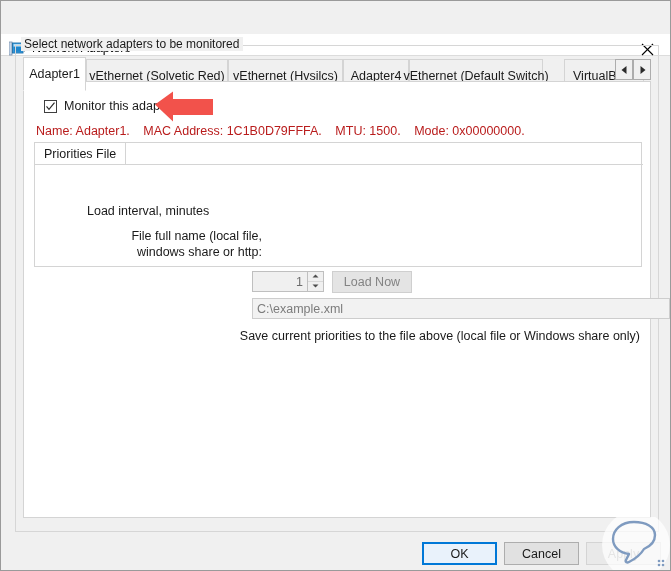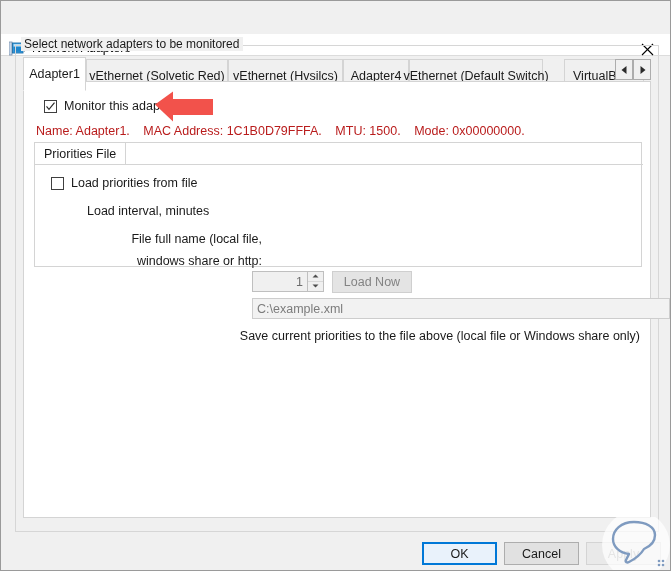--- a/index.html
+++ b/index.html
@@ -172,21 +172,21 @@
   }
   #loadprio-row { left: 16px; top: 33px; }
 
   .field-label {
     position: absolute;
     font-size: 12.5px;
     color: #1a1a1a;
     text-align: right;
   }
   #interval-label { left: 52px; top: 61px; white-space: nowrap; }
-  #file-label { left: 52px; top: 85px; width: 175px; line-height: 22px; }
+  #file-label { left: 52px; top: 85px; width: 175px; line-height: 16px; }
 
   
   #spinner {
     position: absolute;
     left: 228px; top: 189px;
     width: 72px; height: 21px;
     background: #f0f0f0;
     border: 1px solid #bfbfbf;
     display: flex; align-items: stretch;
   }
@@ -361,24 +361,20 @@
       <span>MTU: 1500.</span>
       <span>Mode: 0x00000000.</span>
     </div>
 
     <div id="prio-panel">
       <div id="prio-tabline"></div>
       <div id="prio-tab">
         <span>Priorities File</span>
       </div>
 
-      <div class="cb-row" id="loadprio-row">
-        <span class="cb-box"></span>
-        <span class="cb-label">Load priorities from file</span>
-      </div>
 
       <div class="field-label" id="interval-label">Load interval, minutes</div>
       <div class="field-label" id="file-label">File full name (local file, windows share or http:</div>
     </div>
 
     <div id="spinner">
       <div id="spinner-value">1</div>
       <div id="spinner-buttons">
         <div class="spin-b">
           <svg width="7" height="4" viewBox="0 0 7 4">

